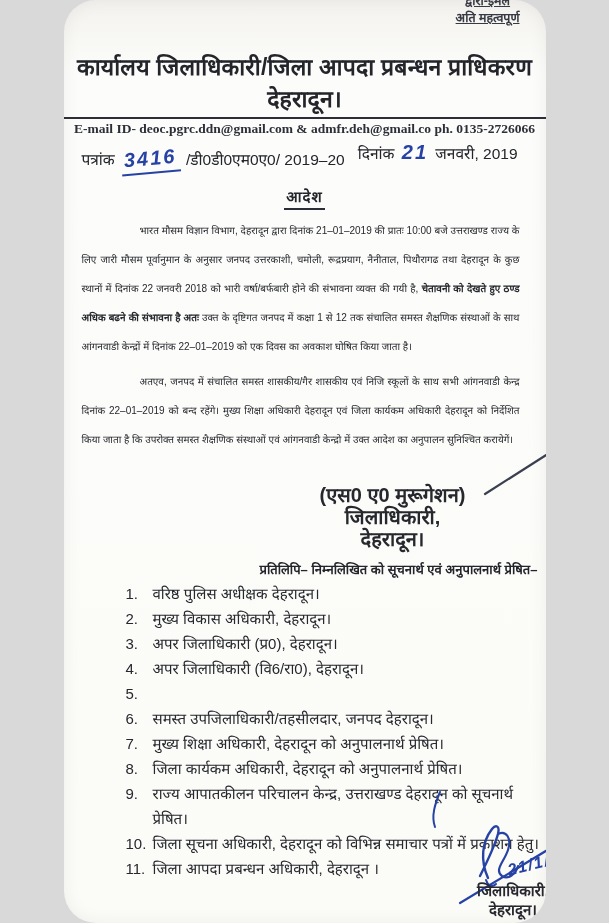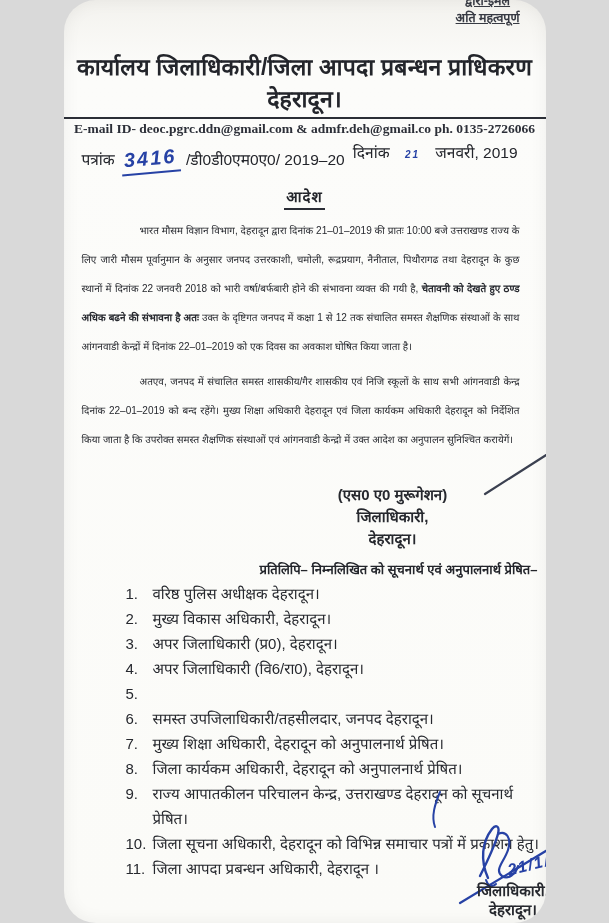--- a/index.html
+++ b/index.html
@@ -17,29 +17,29 @@
     border-bottom:2px solid #2b2e36;padding:0 4px 3px 4px;letter-spacing:.2px;}
   .email-line{margin-top:2px;font-family:"Liberation Serif","DejaVu Serif",serif;
     font-weight:bold;font-size:13.5px;color:#2c2f38;}
   .ref-row{display:flex;justify-content:space-between;align-items:flex-start;
     margin:10px 28px 0 18px;font-size:15.5px;}
   .ref-left,.ref-right{white-space:nowrap;}
   .ref-right{margin-top:-6px;}
   .hw{color:#2742a5;font-style:italic;font-weight:bold;}
   .hw-letterno{display:inline-block;font-size:20px;letter-spacing:2px;
     transform:rotate(-5deg);border-bottom:2px solid #2742a5;padding:0 3px 2px 3px;margin:0 2px;}
-  .hw-date{font-size:10px;letter-spacing:2px;margin:0 11px;}
+  .hw-date{font-size:20px;letter-spacing:2px;margin:0 3px;}
   .order-heading-wrap{text-align:center;margin-top:12px;}
   .order-heading{display:inline-block;font-size:15px;font-weight:bold;
     border-bottom:2px solid #2b2e36;padding:0 2px 2px 2px;letter-spacing:1px;}
   .para{margin:6px 26px 0 18px;font-size:10px;line-height:29px;
     text-align:justify;color:#26282e;}
   .para.indent{text-indent:58px;}
   .sig1{width:150px;margin:30px 78px 0 auto;text-align:center;
-    font-size:15px;line-height:22px;font-weight:bold;color:#26282e;}
+    font-size:20px;line-height:22px;font-weight:bold;color:#26282e;}
   .copy-heading{margin:10px 8px 0 60px;font-size:13px;font-weight:bold;text-align:right;}
   .copy-list{margin:3px 0 0 62px;font-size:15px;color:#26282e;}
   .li{display:flex;line-height:25px;}
   .li .no{flex:none;width:27px;}
   .sig2{position:absolute;top:881px;left:382px;width:135px;text-align:center;
     font-size:15px;font-weight:bold;line-height:19px;color:#26282e;}
   .svg-abs{position:absolute;pointer-events:none;}
   .hw-bottom-date{position:absolute;left:443px;top:854px;color:#2742a5;
     font-size:16px;font-weight:bold;font-style:italic;letter-spacing:1.5px;
     transform:rotate(-14deg);}

